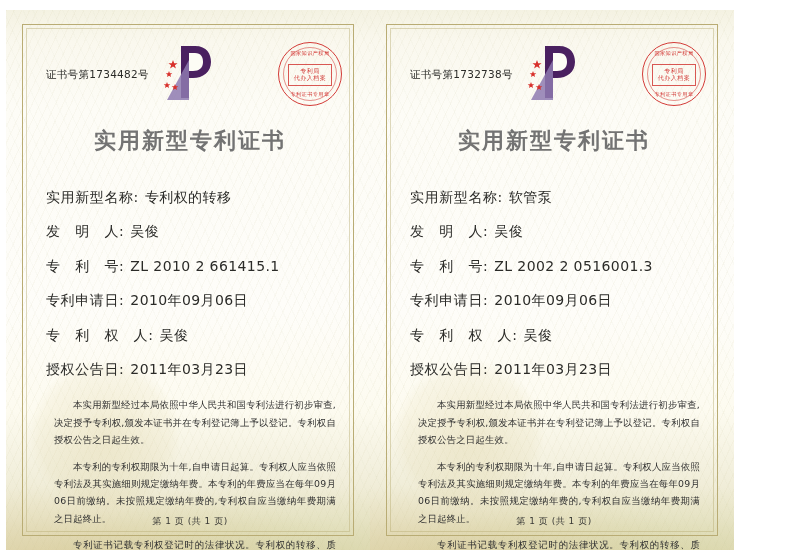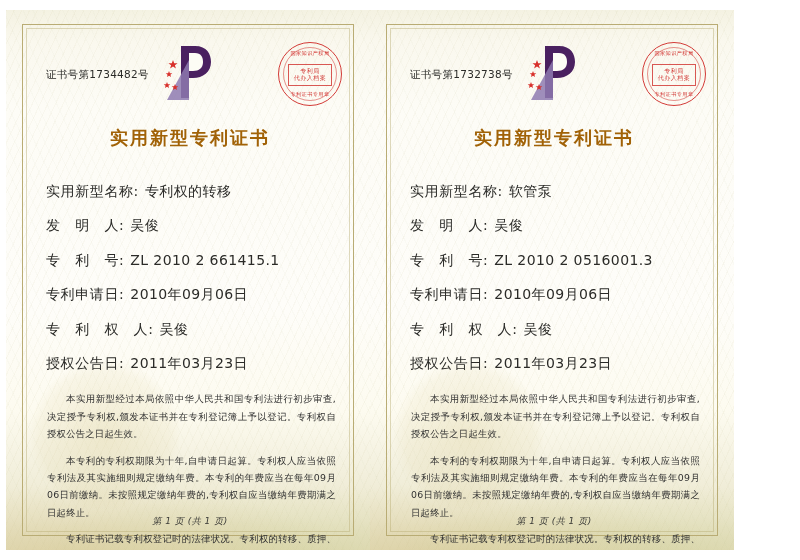--- a/index.html
+++ b/index.html
@@ -170,24 +170,24 @@
     font-size: 6px;
     line-height: 1.15;
     letter-spacing: 0.5px;
   }
 
   
   .cert-title {
     margin-top: 14px;
     text-align: center;
     font-family: Liberation Sans, sans-serif;
-    font-size: 18px;
+    font-size: 22px;
     font-weight: bold;
     letter-spacing: 2px;
-    color: #a16207;
+    color: #737373;
   }
 
   
   .fields {
     margin-top: 34px;
     padding-left: 6px;
   }
   .field {
     display: flex;
     align-items: baseline;
@@ -209,34 +209,33 @@
   .body-text {
     margin-top: 8px;
     padding: 0 4px 0 6px;
     font-size: 9.4px;
     line-height: 1.85;
     text-align: justify;
     color: #303030;
     letter-spacing: 0.2px;
   }
   .body-text p {
-    margin: 0 0 9px 1px;
+    margin: 0 0 9px 8px;
     text-indent: 19px;
   }
 
   
   .cert-footer {
     position: absolute;
     left: 0; right: 0;
     bottom: -4px;
     text-align: center;
     font-size: 9px;
     color: #3a3a36;
     letter-spacing: 0.5px;
-    font-style: italic;
   }
 </style>
 </head>
 <body>
 
 <div class="page">
 
   <div class="cert">
     <div class="cert-bg"></div>
     <div class="watermark"></div>
@@ -350,21 +349,21 @@
         <div class="field">
           <span class="field-label">实用新型名称:</span>
           <span class="field-value">软管泵</span>
         </div>
         <div class="field">
           <span class="field-label">发　明　人:</span>
           <span class="field-value">吴俊</span>
         </div>
         <div class="field">
           <span class="field-label">专　利　号:</span>
-          <span class="field-value">ZL 2010 2 0516001.3</span>
+          <span class="field-value">ZL 2002 2 0516001.3</span>
         </div>
         <div class="field">
           <span class="field-label">专利申请日:</span>
           <span class="field-value">2010年09月06日</span>
         </div>
         <div class="field">
           <span class="field-label">专　利　权　人:</span>
           <span class="field-value">吴俊</span>
         </div>
         <div class="field">

